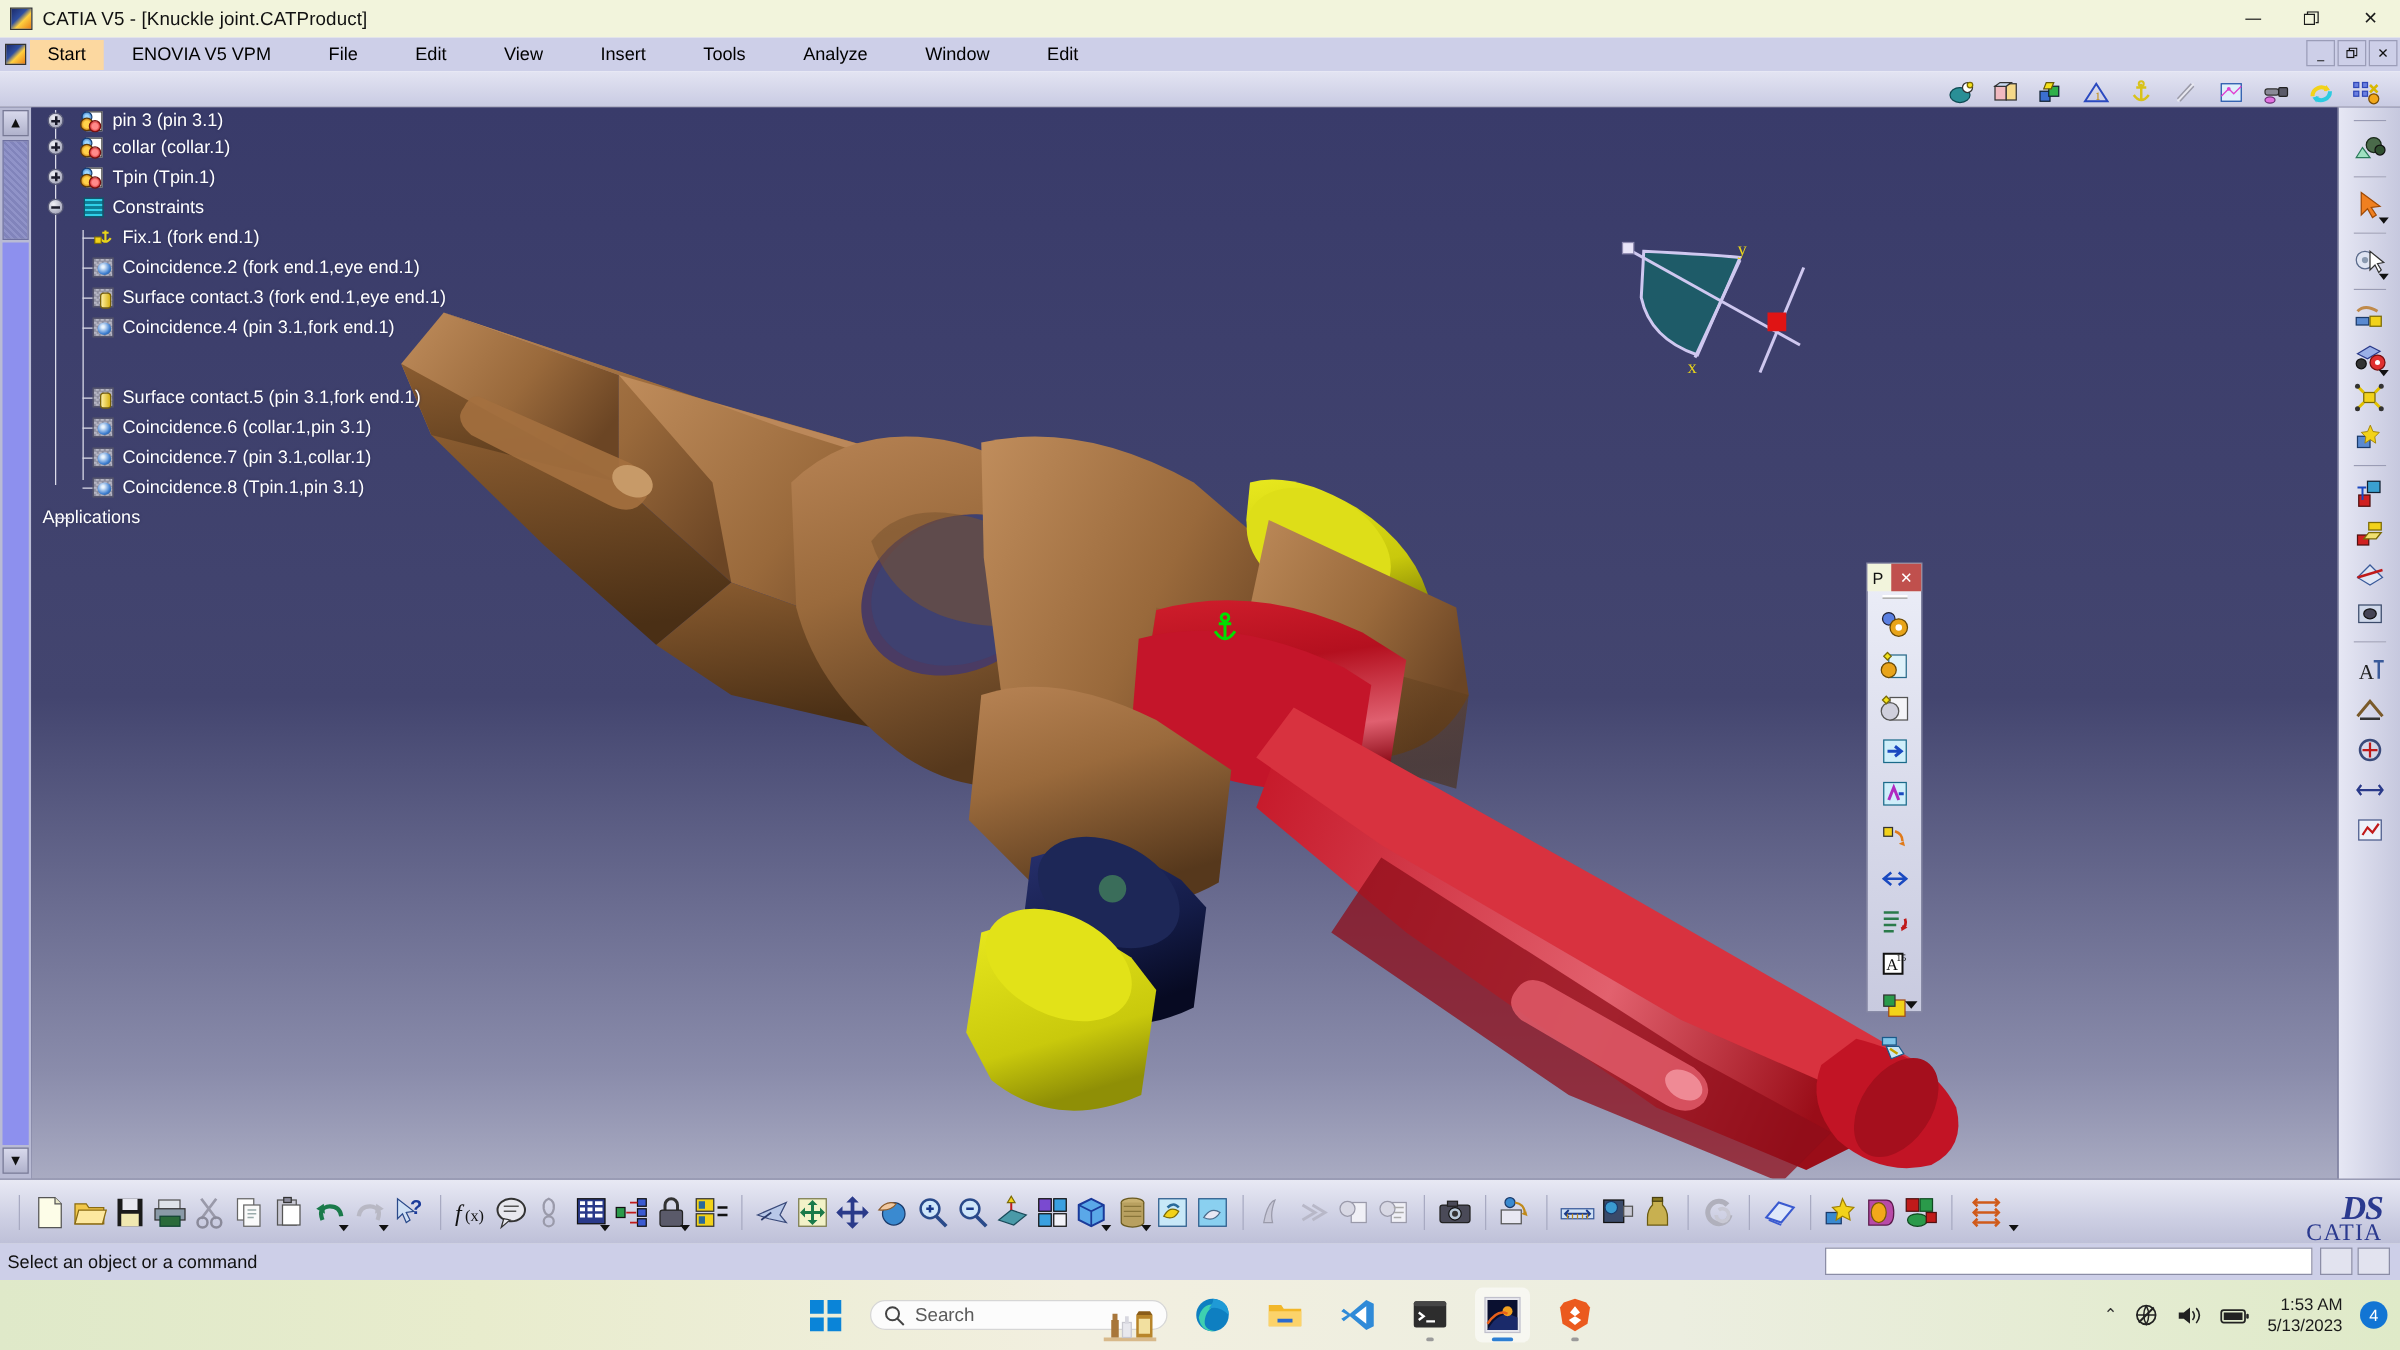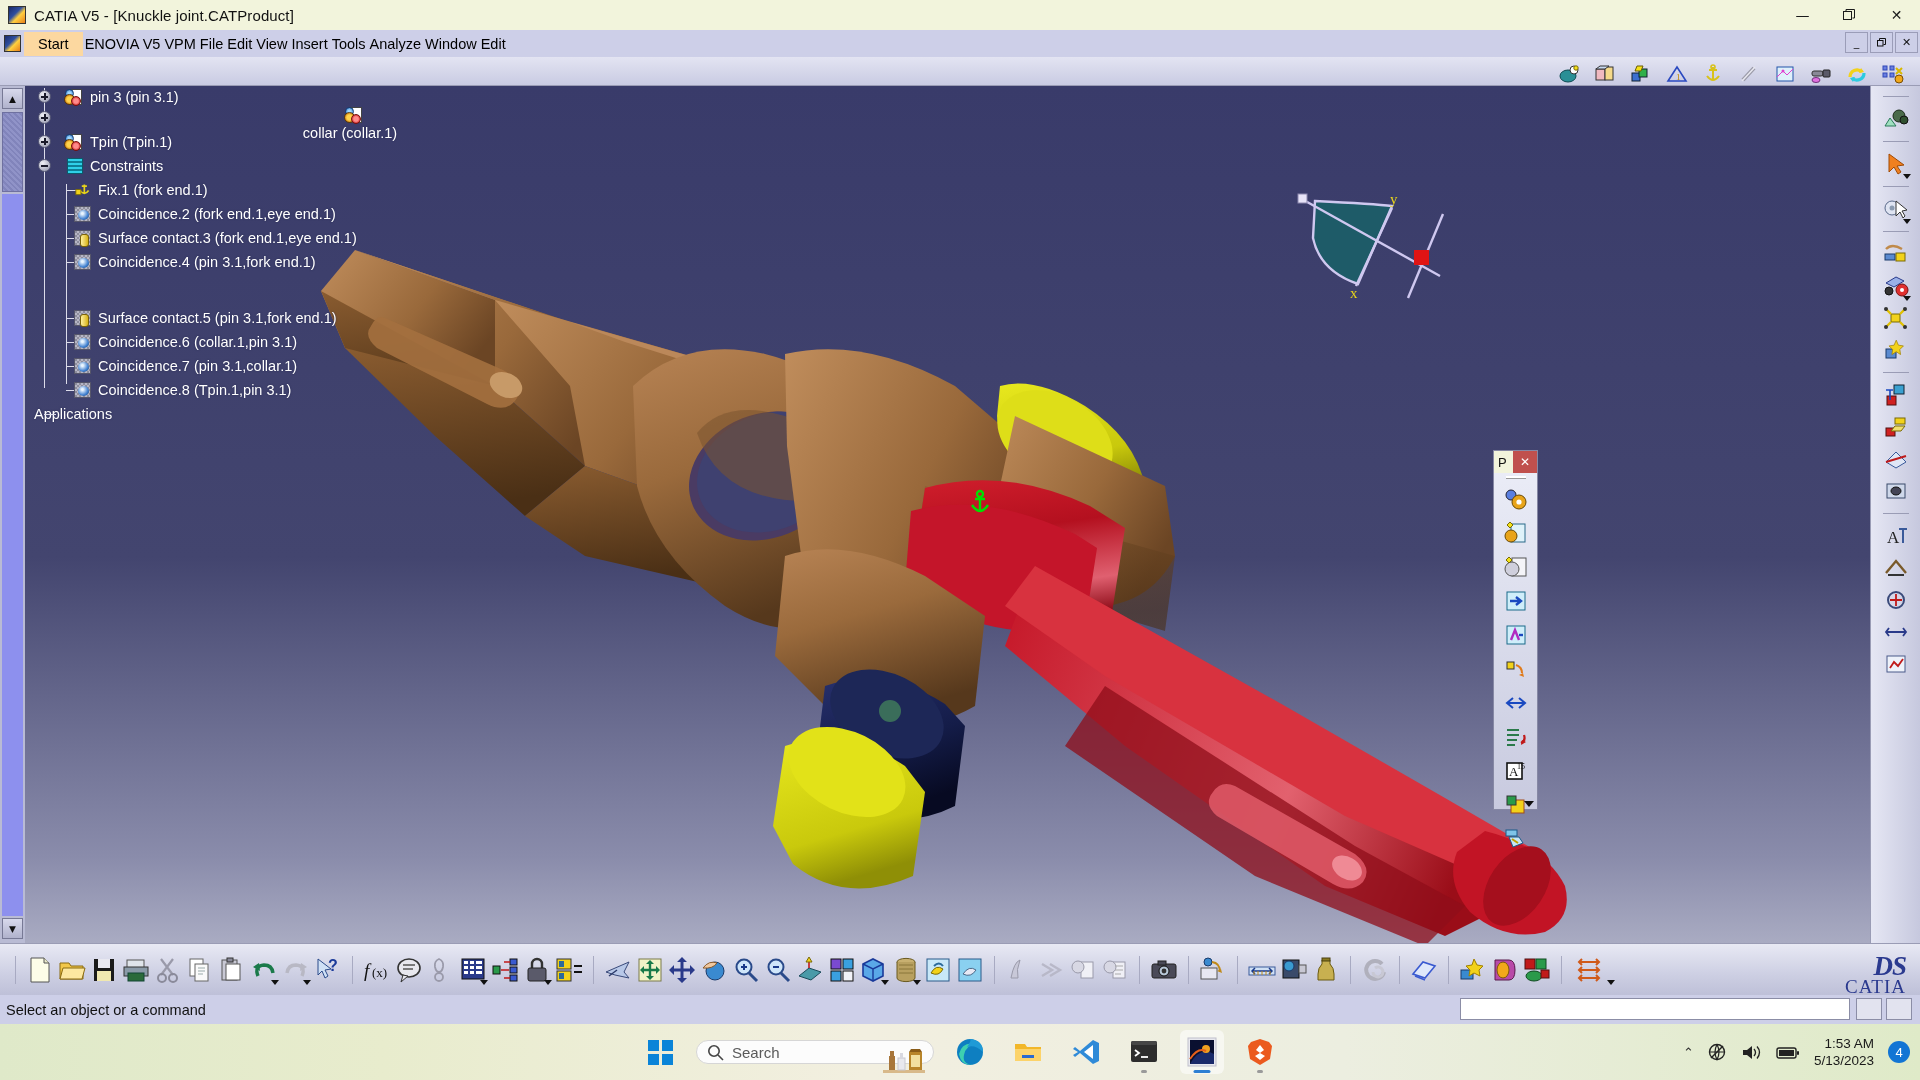--- a/index.html
+++ b/index.html
@@ -33,21 +33,21 @@
   .menubar {
     position: absolute; left: 0; top: 30px; width: 1920px; height: 27px;
     background: #cdcfe8; display: flex; align-items: center;
   }
   .menu-logo {
     width: 17px; height: 17px; margin-left: 4px; margin-right: 3px;
     background: linear-gradient(135deg,#1b2a6b 0%,#2f4fa0 40%,#ffcf3f 60%,#e8801a 100%);
     border: 1px solid #333; flex: none;
   }
   .menu-item {
-    padding: 4px 2px; font-size: 14.5px; color: #000; white-space: nowrap;
+    padding: 4px 23px; font-size: 14.5px; color: #000; white-space: nowrap;
   }
   .menu-item.start { background: #fcd8a0; padding: 4px 14px; }
   .mdi-controls { position: absolute; right: 2px; top: 2px; display: flex; gap: 2px; }
   .mdi-btn {
     width: 23px; height: 21px; background: #cdcfe8; border: 1px solid #9b9db8;
     display: flex; align-items: center; justify-content: center;
     font-size: 11px; color: #111; font-family: "DejaVu Sans", sans-serif;
   }
 
   
@@ -574,21 +574,21 @@
       <span class="plus" style="left:8px; top:2px;"></span>
       <span class="tico" style="margin-left:14px;">
         <span class="ic-doc"></span>
           <span class="ic-blue"></span>
           <span class="ic-gear"></span>
           <span class="ic-gear2"></span>
       </span>
       <span class="lbl">pin 3 (pin 3.1)</span>
     </div>
 
-    <div class="tnode" style="padding-left:20px;flex-direction:column;">
+    <div class="tnode" style="padding-left:20px;">
       <span class="plus" style="left:8px; top:5px;"></span>
       <span class="tico" style="margin-left:14px;">
         <span class="ic-doc"></span>
           <span class="ic-blue"></span>
           <span class="ic-gear"></span>
           <span class="ic-gear2"></span>
       </span>
       <span class="lbl">collar (collar.1)</span>
     </div>
 

